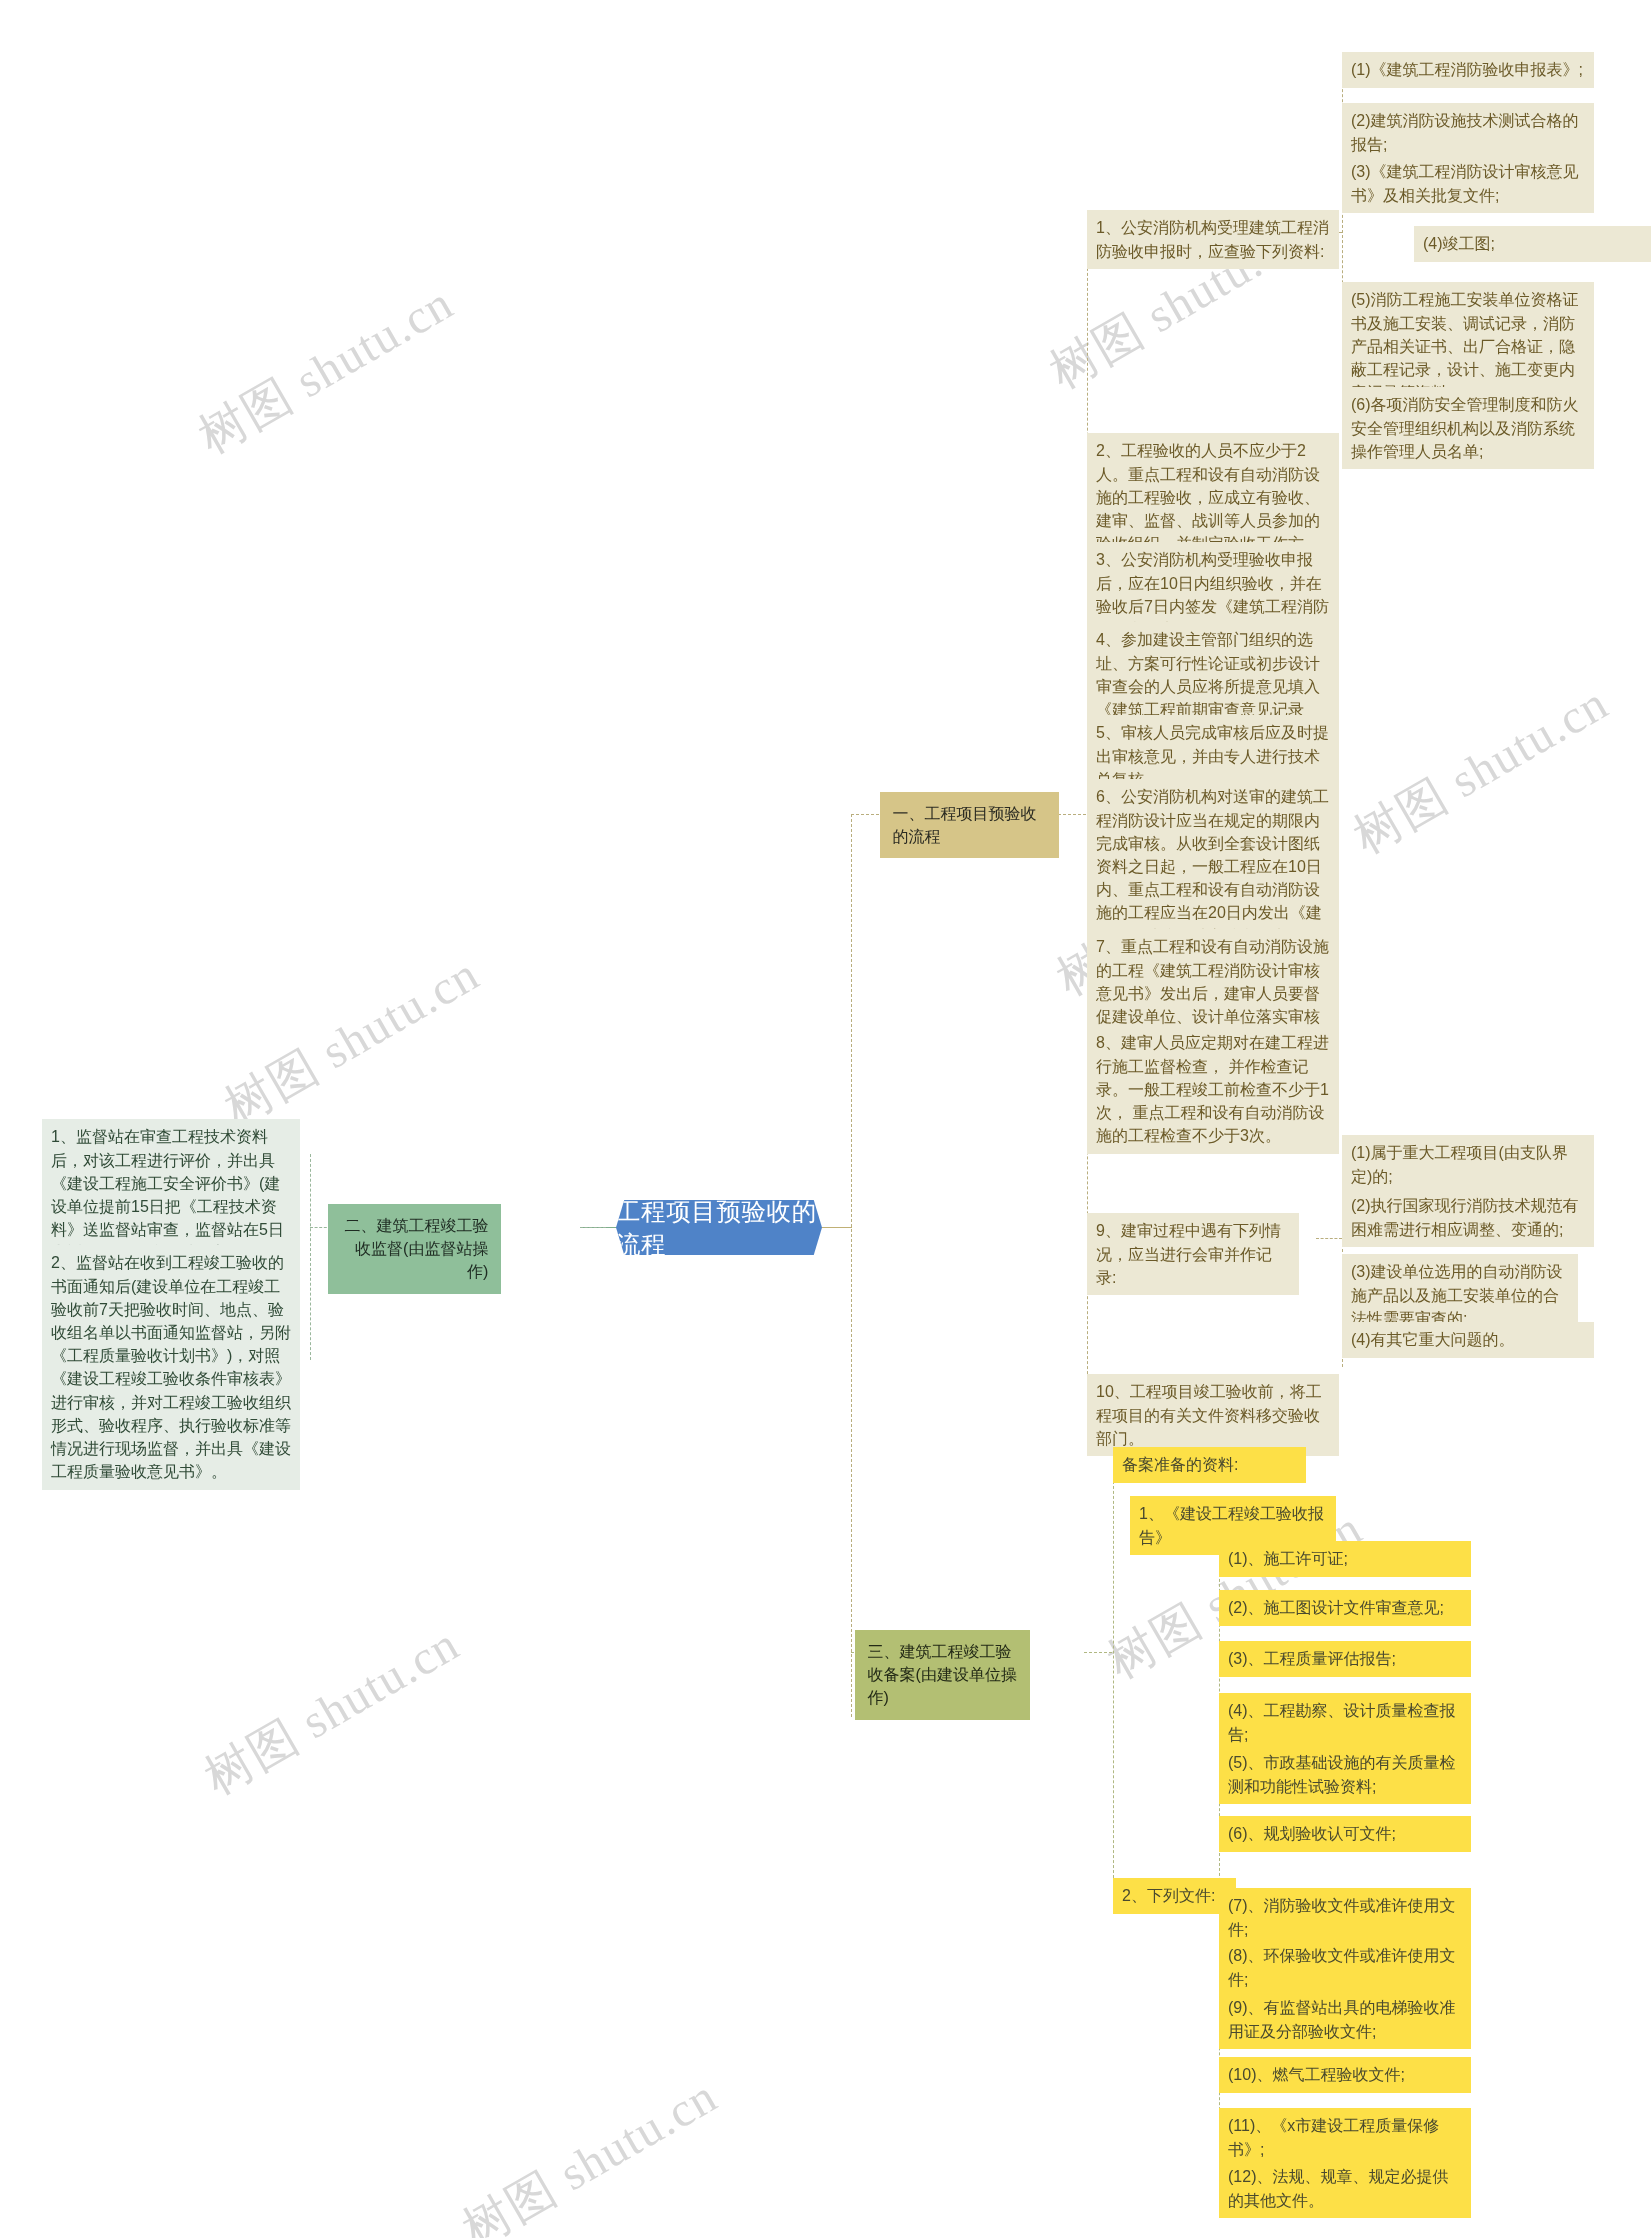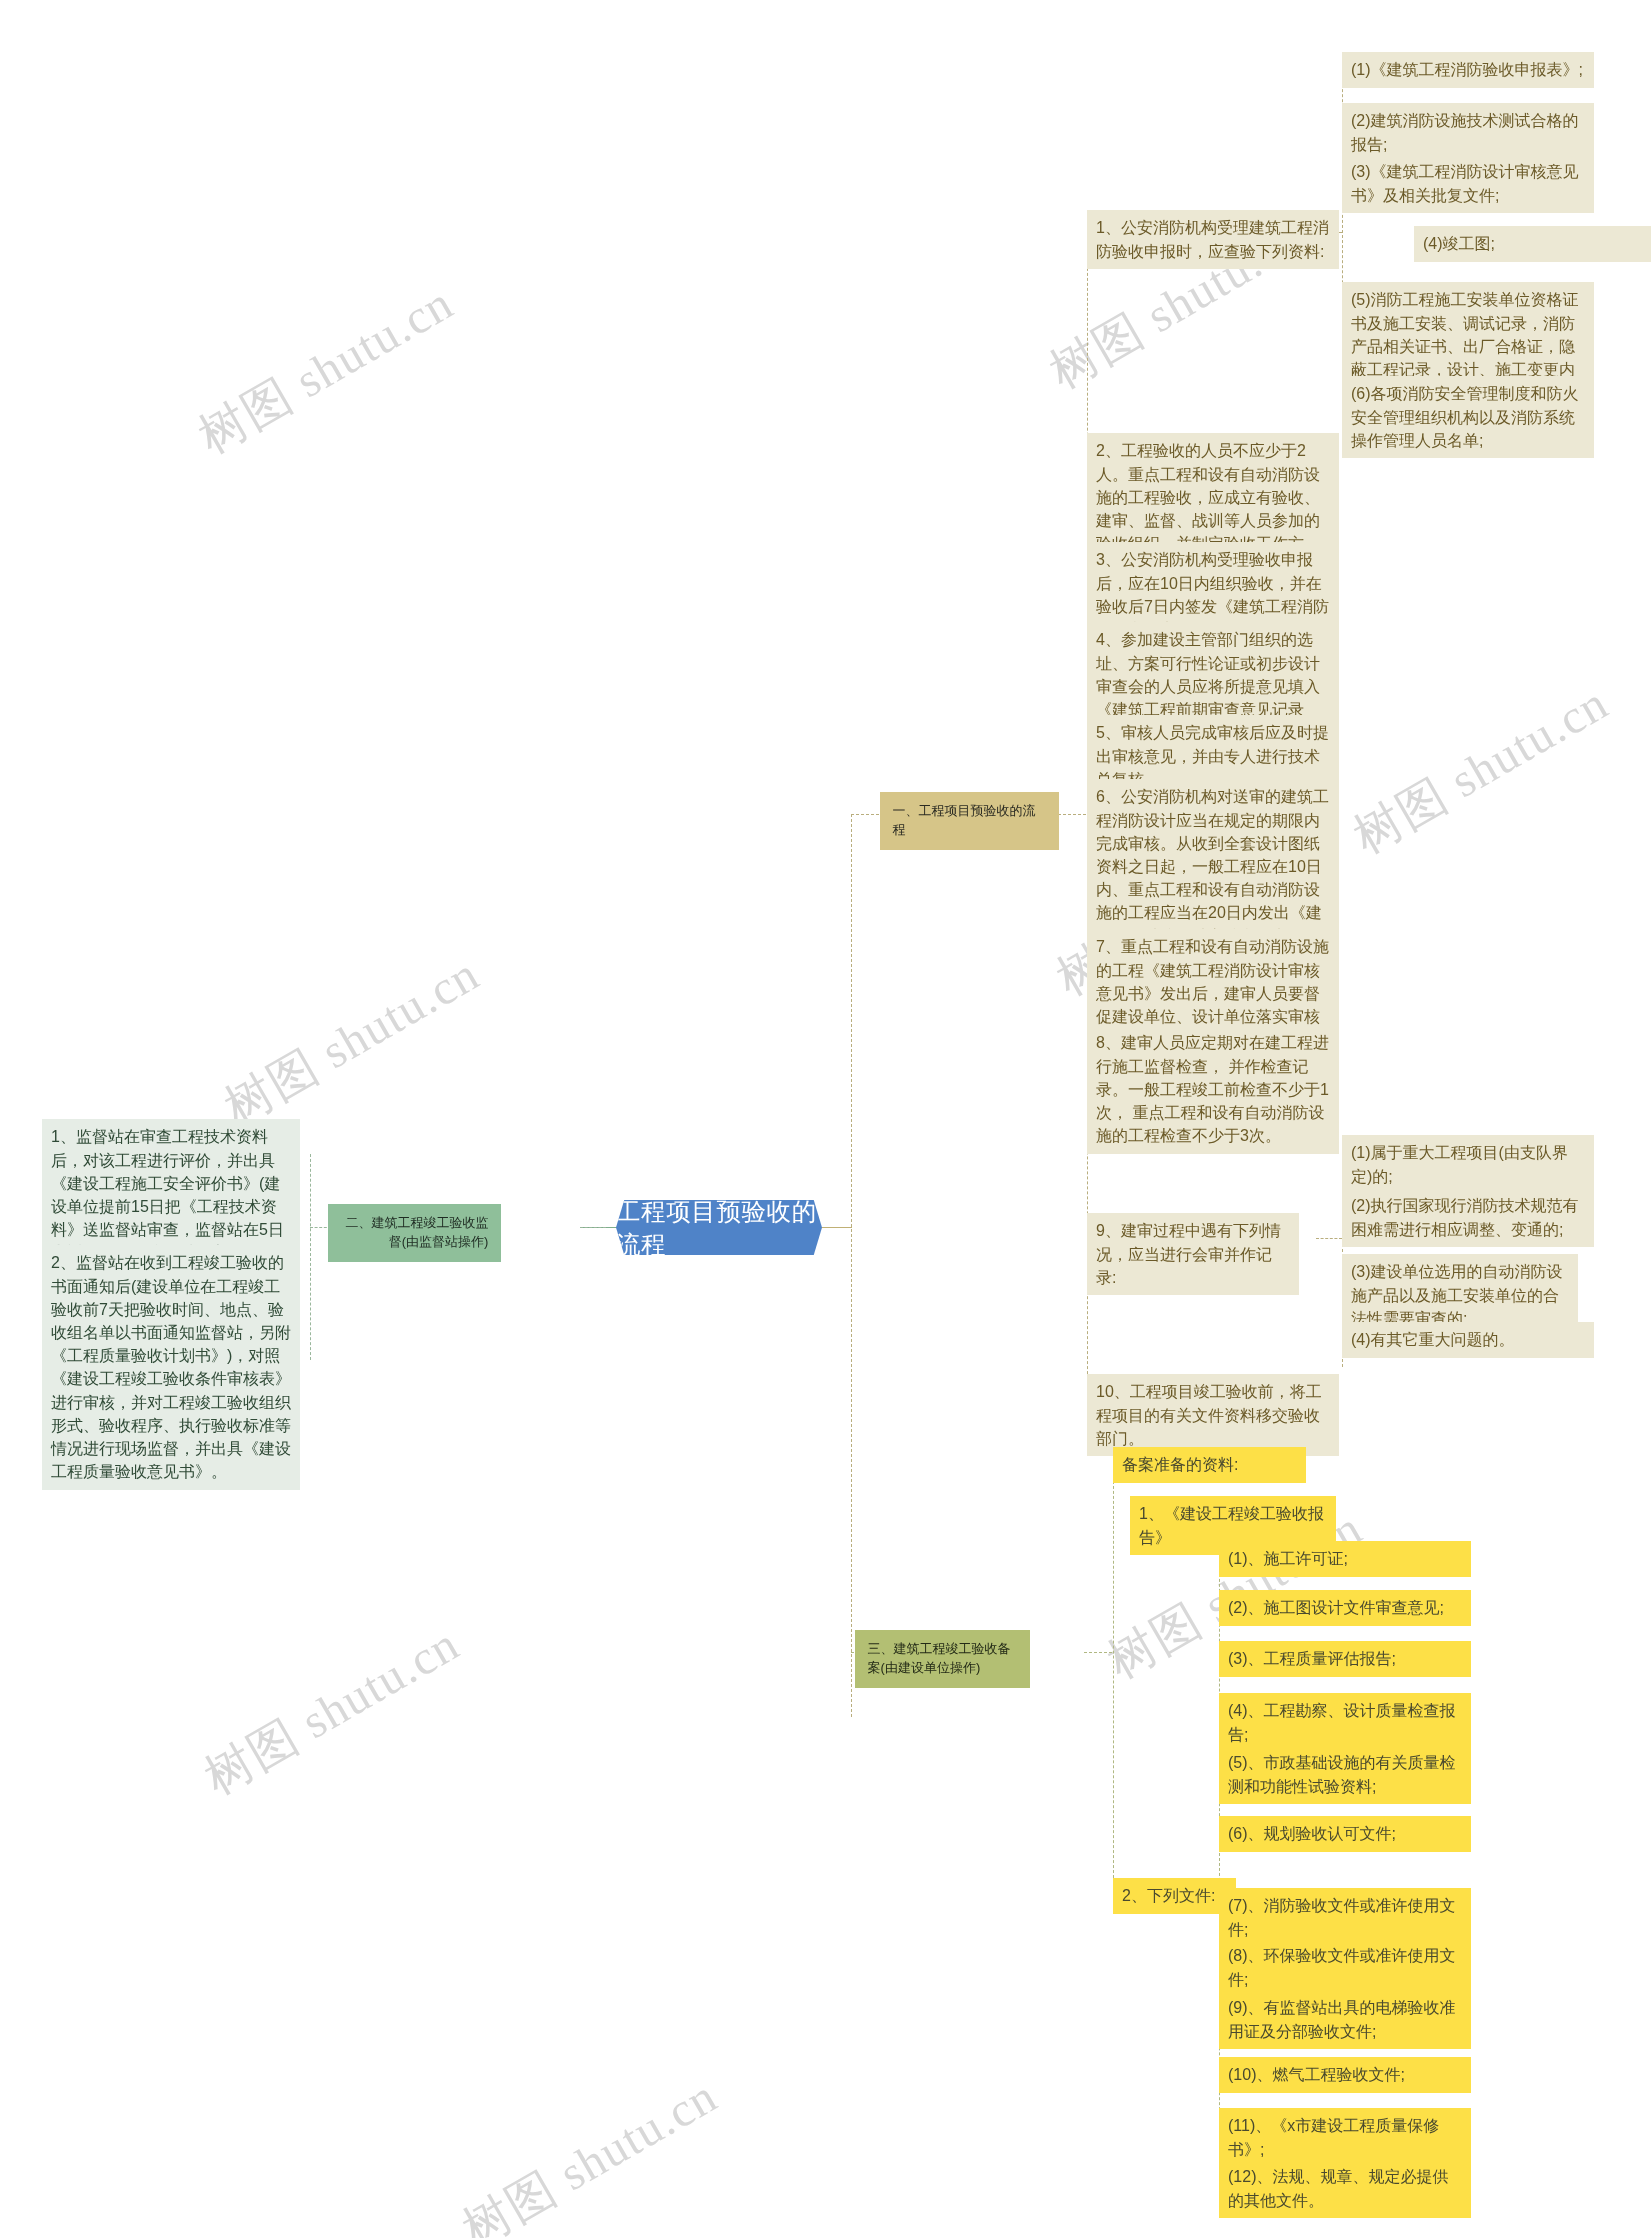--- a/index.html
+++ b/index.html
@@ -22,21 +22,21 @@
     padding:6.4px 9px;
   }
   .leaf{
     background:#eceadb;color:#4a4632;font-size:16px;
   }
   .leaf-gold{ background:#ece8d4;color:#6b5a28; }
   .leaf-green{ background:#e6ede6;color:#2f4a36; }
   .leaf-olive{ background:#fde047;color:#4a4a2e; }
 
   .branch{
-    font-size:13px;padding:9px 11.6px;border:0.6px dashed transparent;
+    font-size:16px;padding:9px 11.6px;border:0.6px dashed transparent;
   }
   .branch-tan   { background:#d6c588; color:#2b2b22; }
   .branch-green { background:#8fbf9a; color:#1e2b22; }
   .branch-olive { background:#b3bf73; color:#232a16; }
 
   
   .root{
     position:absolute;z-index:5;background:#4f83c8;color:#ffffff;
     font-size:24.5px;display:flex;align-items:center;justify-content:center;
     clip-path:polygon(4% 0,96% 0,100% 50%,96% 100%,4% 100%,0 50%);
@@ -122,21 +122,21 @@
 <div class="node leaf leaf-gold" style="left:1342px;top:52px;width:252px;">
   <span>(1)《建筑工程消防验收申报表》;</span></div>
 <div class="node leaf leaf-gold" style="left:1342px;top:103px;width:252px;">
   <span>(2)建筑消防设施技术测试合格的报告;</span></div>
 <div class="node leaf leaf-gold" style="left:1342px;top:154px;width:252px;">
   <span>(3)《建筑工程消防设计审核意见书》及相关批复文件;</span></div>
 <div class="node leaf leaf-gold" style="left:1414px;top:226px;width:252px;">
   <span>(4)竣工图;</span></div>
 <div class="node leaf leaf-gold" style="left:1342px;top:282px;width:252px;">
   <span>(5)消防工程施工安装单位资格证书及施工安装、调试记录，消防产品相关证书、出厂合格证，隐蔽工程记录，设计、施工变更内容记录等资料;</span></div>
-<div class="node leaf leaf-gold" style="left:1342px;top:376px;width:252px;">
+<div class="node leaf leaf-gold" style="left:1342px;top:387px;width:252px;">
   <span>(6)各项消防安全管理制度和防火安全管理组织机构以及消防系统操作管理人员名单;</span></div>
 
 <div class="node leaf leaf-gold" style="left:1342px;top:1135px;width:252px;">
   <span>(1)属于重大工程项目(由支队界定)的;</span></div>
 <div class="node leaf leaf-gold" style="left:1342px;top:1188px;width:252px;">
   <span>(2)执行国家现行消防技术规范有困难需进行相应调整、变通的;</span></div>
 <div class="node leaf leaf-gold" style="left:1342px;top:1254px;width:236px;">
   <span>(3)建设单位选用的自动消防设施产品以及施工安装单位的合法性需要审查的;</span></div>
 <div class="node leaf leaf-gold" style="left:1342px;top:1322px;width:252px;">
   <span>(4)有其它重大问题的。</span></div>

